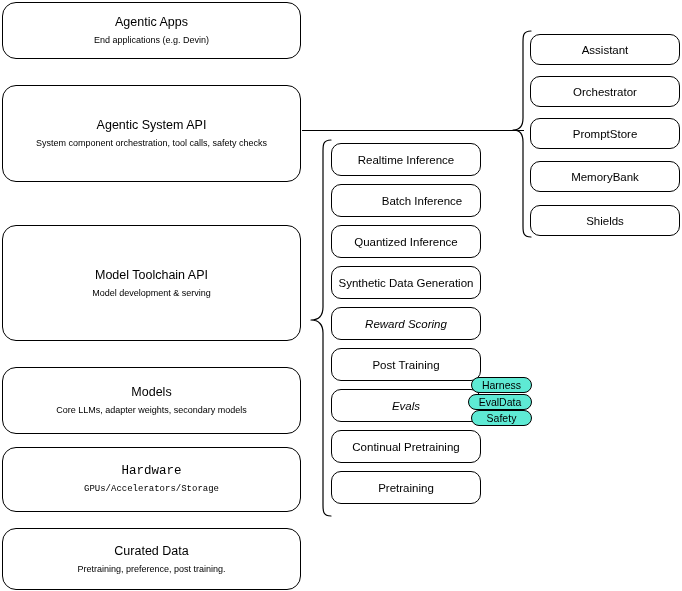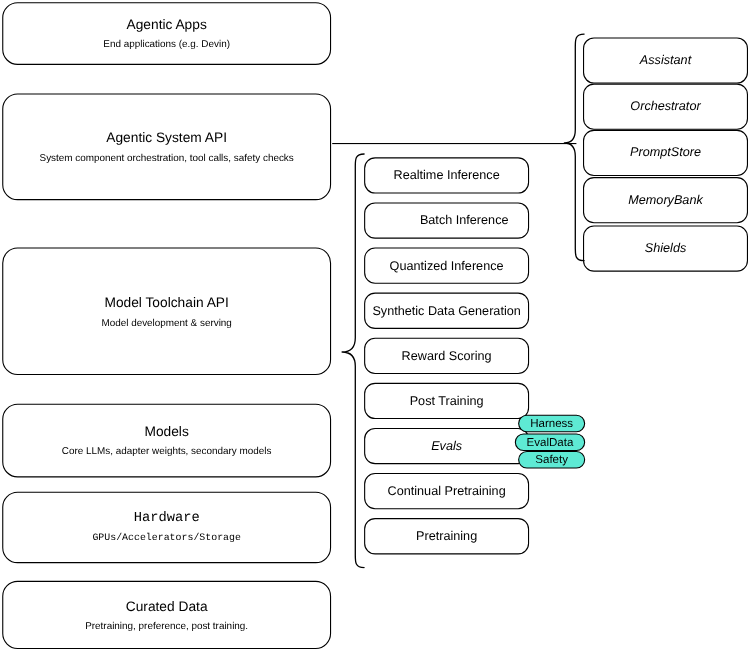--- a/index.html
+++ b/index.html
@@ -59,22 +59,21 @@
     line-height: 14px;
   }
   .mid-chip {
     left: 331px;
     width: 150px;
     height: 33px;
   }
   .right-chip {
     left: 530px;
     width: 150px;
-    height: 42px;
-    font-style: italic;
+    height: 31px;
   }
 
   
   .badge {
     position: absolute;
     box-sizing: border-box;
     border: 1px solid #000;
     border-radius: 999px;
     background: #5eead4;
     height: 16px;
@@ -157,21 +156,21 @@
   </div>
   <div class="box chip mid-chip" style="top:184px;padding-left:32px;">
     <span>Batch Inference</span>
   </div>
   <div class="box chip mid-chip" style="top:225px;">
     <span>Quantized Inference</span>
   </div>
   <div class="box chip mid-chip" style="top:266px;">
     <span>Synthetic Data Generation</span>
   </div>
-  <div class="box chip mid-chip" style="top:307px;">
+  <div class="box chip mid-chip" style="top:307px;font-style:italic;">
     <span>Reward Scoring</span>
   </div>
   <div class="box chip mid-chip" style="top:348px;">
     <span>Post Training</span>
   </div>
   <div class="box chip mid-chip" style="top:389px;font-style:italic;">
     <span>Evals</span>
   </div>
   <div class="box chip mid-chip" style="top:430px;">
     <span>Continual Pretraining</span>

